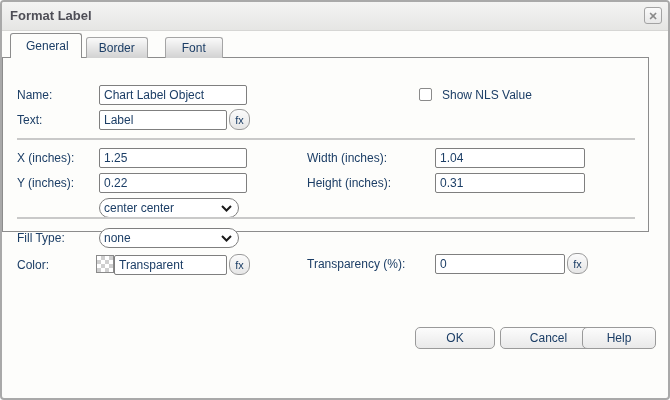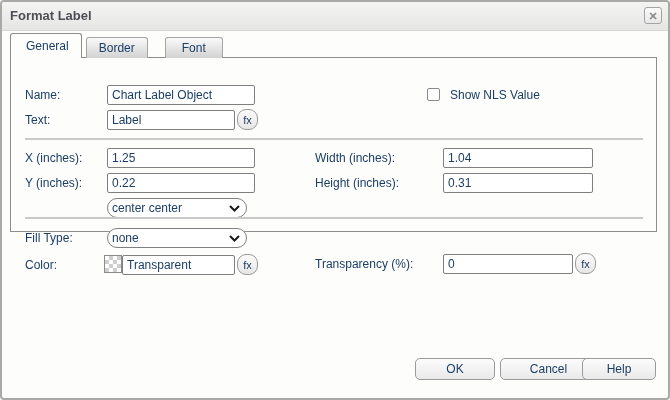--- a/index.html
+++ b/index.html
@@ -26,21 +26,21 @@
   .tabs{position:absolute;top:31px;left:8px;display:flex;align-items:flex-end;z-index:2;}
   .tab{box-sizing:border-box;height:21px;border:1px solid #a5a5a5;border-bottom:none;
     border-radius:3px 3px 0 0;background:linear-gradient(#fafafa,#d2d2d2);
     color:var(--label-text,#1c3e66);font-size:12px;line-height:20px;text-align:center;
     padding:0 12px;margin-right:4px;min-width:58px;cursor:pointer;}
   .tab.active{height:25px;background:#fdfdfb;border-color:var(--panel-border,#8c8c8c);
     line-height:25px;min-width:70px;padding-left:15px;}
   .tab-font{margin-left:13px;}
 
   
-  .panel{position:absolute;left:8px;top:55px;width:647px;height:175px;
+  .panel{position:absolute;left:0;top:55px;width:647px;height:175px;
     box-sizing:border-box;border:1px solid var(--panel-border,#8c8c8c);z-index:1;}
 
   .lbl{position:absolute;color:var(--label-text,#1c3e66);font-size:12px;
     line-height:20px;white-space:nowrap;}
   .txt{position:absolute;box-sizing:border-box;height:20px;border:1px solid #7f7f7f;
     border-radius:2px;padding:0 4px;font-size:12px;color:var(--label-text,#1c3e66);
     background:#fff;}
   .select{position:absolute;box-sizing:border-box;height:20px;border:1px solid #7f7f7f;
     border-radius:10px;background:#fff;display:flex;align-items:center;
     justify-content:space-between;padding:0 6px 0 4px;cursor:pointer;}
@@ -74,21 +74,21 @@
   .l-fill{left:14px;top:170px}  .sel-fill{left:96px;top:170px;width:140px}
   .l-color{left:14px;top:197px} .sw-color{left:93px;top:197px}
   .i-color{left:111px;top:197px;width:113px} .fx-color{left:226px;top:196px}
   .l-trans{left:304px;top:196px}.i-trans{left:432px;top:196px;width:130px}
   .fx-trans{left:564px;top:195px}
 
   
   .btn{position:absolute;top:325px;height:22px;box-sizing:border-box;
     border:1px solid #9a9a9a;border-radius:5px;
     background:linear-gradient(#fcfcfc,#e9e9e9);color:var(--label-text,#1c3e66);
-    font-size:12px;cursor:pointer;padding:0;margin-top:31px;}
+    font-size:12px;cursor:pointer;padding:0;}
   .btn-ok{left:413px;width:80px}
   .btn-cancel{left:498px;width:97px}
   .btn-help{left:580px;width:74px}
 
   .chev{flex:none;}
 </style>
 </head>
 <body>
 
 <div class="dialog">

